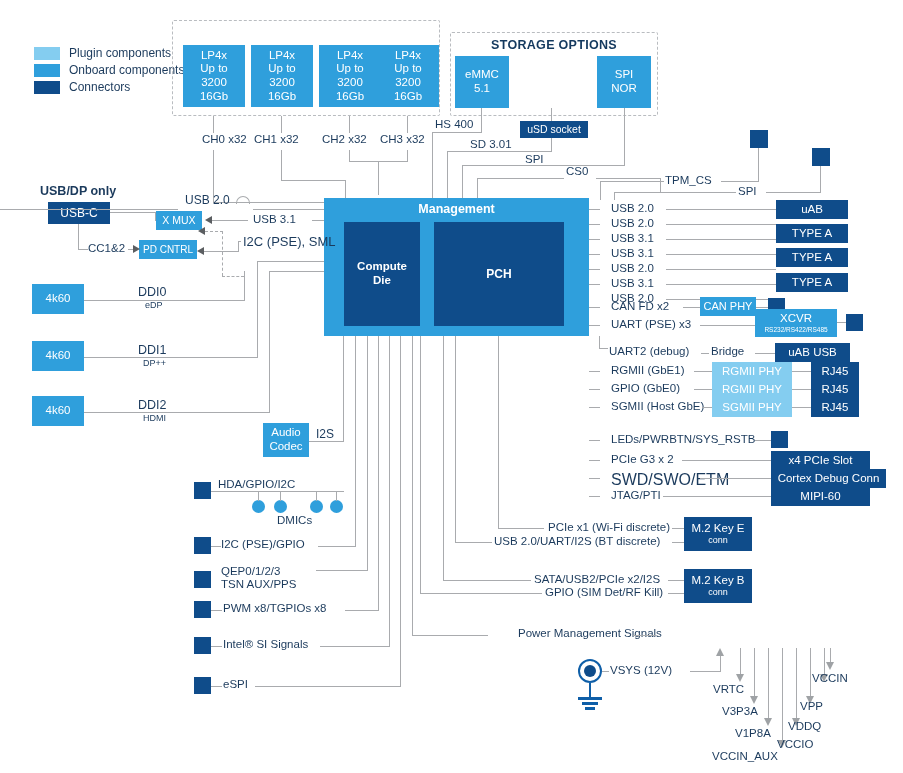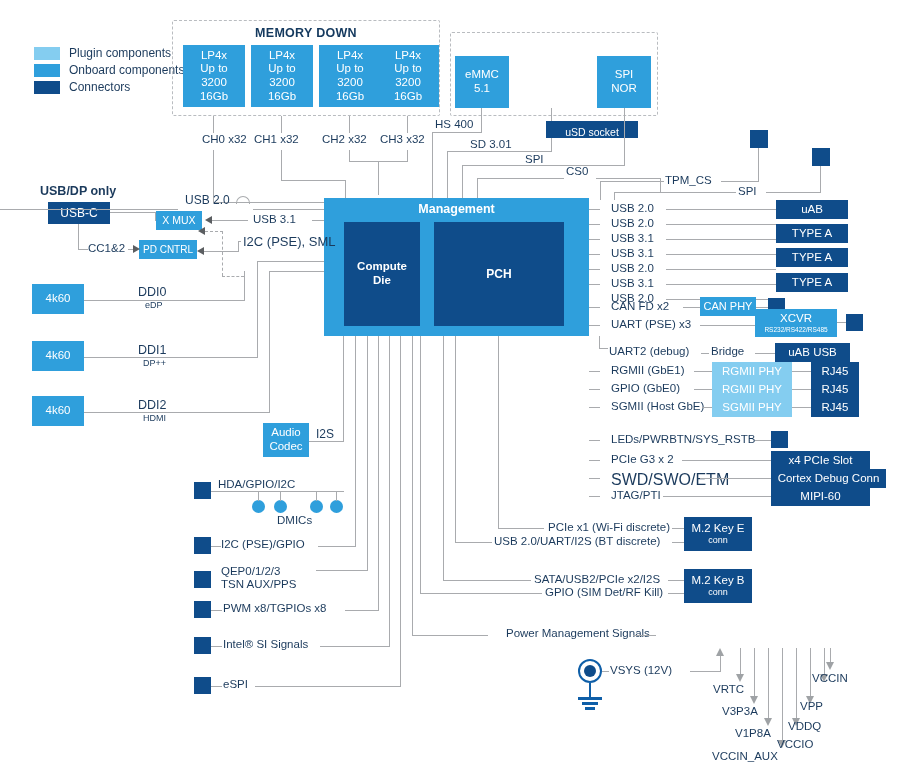--- a/index.html
+++ b/index.html
@@ -42,21 +42,20 @@
       <div class="legend-sw c-onboard"></div>
       <span class="lbl" style="font-size:12px;margin-left:9px;">Onboard components</span>
     </div>
     <div style="display:flex;align-items:center;">
       <div class="legend-sw c-conn"></div>
       <span class="lbl" style="font-size:12px;margin-left:9px;">Connectors</span>
     </div>
   </div>
 
   <div class="abs dash-grp" style="left:172px;top:20px;width:268px;height:96px;"></div>
-  <div class="abs grp-title" style="left:172px;top:26px;width:268px;font-size:12.5px;">MEMORY DOWN</div>
 
   <div class="abs box c-onboard" style="left:183px;top:45px;width:62px;height:62px;font-size:11.5px;">
     <span>LP4x</span>
     <span>Up to</span>
     <span>3200</span>
     <span>16Gb</span>
   </div>
   <div class="abs box c-onboard" style="left:251px;top:45px;width:62px;height:62px;font-size:11.5px;">
     <span>LP4x</span>
     <span>Up to</span>
@@ -94,32 +93,33 @@
   <div class="abs wire-h" style="left:281px;top:180px;width:65px;"></div>
 
   <div class="abs wire-v" style="left:349px;top:150px;height:12px;"></div>
   <div class="abs wire-h" style="left:349px;top:161px;width:59px;"></div>
   <div class="abs wire-v" style="left:407px;top:150px;height:12px;"></div>
   <div class="abs wire-v" style="left:378px;top:161px;height:34px;"></div>
 
   <div class="abs" style="left:236px;top:196px;width:14px;height:8px;border-top:1.4px solid #a9abae;border-left:1.4px solid #a9abae;border-right:1.4px solid #a9abae;border-radius:8px 8px 0 0;"></div>
 
   <div class="abs dash-grp" style="left:450px;top:32px;width:208px;height:84px;"></div>
+  <div class="abs grp-title" style="left:450px;top:38px;width:208px;font-size:12.5px;">STORAGE OPTIONS</div>
 
   <div class="abs box c-onboard" style="left:455px;top:56px;width:54px;height:52px;font-size:11.5px;">
     <span>eMMC</span>
     <span>5.1</span>
   </div>
   <div class="abs box c-onboard" style="left:597px;top:56px;width:54px;height:52px;font-size:11.5px;">
     <span>SPI</span>
     <span>NOR</span>
   </div>
 
   <div class="abs wire-v" style="left:551px;top:108px;height:13px;"></div>
-  <div class="abs box c-conn" style="left:546px;top:121px;width:92px;height:17px;font-size:10.5px;justify-content:flex-end;">
+  <div class="abs box c-conn" style="left:520px;top:121px;width:68px;height:17px;font-size:10.5px;">
     <span>uSD socket</span>
   </div>
 
   <div class="abs lbl" style="left:435px;top:118px;font-size:11.5px;">HS 400</div>
   <div class="abs wire-v" style="left:481px;top:108px;height:25px;"></div>
   <div class="abs wire-h" style="left:432px;top:132px;width:50px;"></div>
   <div class="abs wire-v" style="left:432px;top:132px;height:68px;"></div>
 
   <div class="abs lbl" style="left:470px;top:138px;font-size:11.5px;">SD 3.01</div>
   <div class="abs wire-v" style="left:551px;top:138px;height:14px;"></div>
@@ -431,21 +431,21 @@
   <div class="abs lbl" style="left:545px;top:586px;font-size:11.5px;">GPIO (SIM Det/RF Kill)</div>
   <div class="abs wire-h" style="left:668px;top:593px;width:16px;"></div>
   <div class="abs wire-h" style="left:420px;top:593px;width:122px;"></div>
   <div class="abs wire-v" style="left:420px;top:336px;height:258px;"></div>
 
   <div class="abs box c-conn" style="left:684px;top:569px;width:68px;height:34px;">
     <span style="font-size:11.5px;">M.2 Key B</span>
     <span style="font-size:9px;">conn</span>
   </div>
 
-  <div class="abs lbl" style="left:476px;top:627px;font-size:11.5px;padding-left:30px;">Power Management Signals</div>
+  <div class="abs lbl" style="left:488px;top:627px;font-size:11.5px;padding-left:30px;">Power Management Signals</div>
   <div class="abs wire-h" style="left:412px;top:635px;width:76px;"></div>
   <div class="abs wire-h" style="left:633px;top:635px;width:23px;"></div>
   <div class="abs wire-v" style="left:412px;top:336px;height:300px;"></div>
 
 
   <div class="abs" style="left:578px;top:659px;width:24px;height:24px;border:2.5px solid #0f5fa8;border-radius:50%;"></div>
   <div class="abs" style="left:584px;top:665px;width:12px;height:12px;background:#0f4c8a;border-radius:50%;"></div>
   <div class="abs wire-v" style="left:589px;top:683px;height:15px;background:#0f5fa8;width:2px;"></div>
   <div class="abs" style="left:578px;top:697px;width:24px;height:2.5px;background:#0f5fa8;"></div>
   <div class="abs" style="left:582px;top:702px;width:16px;height:2.5px;background:#0f5fa8;"></div>

